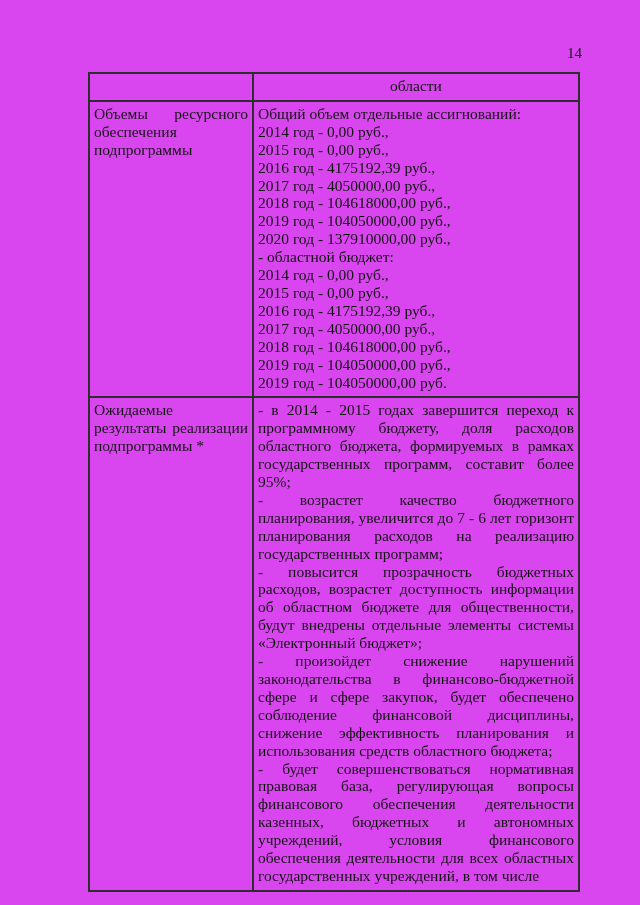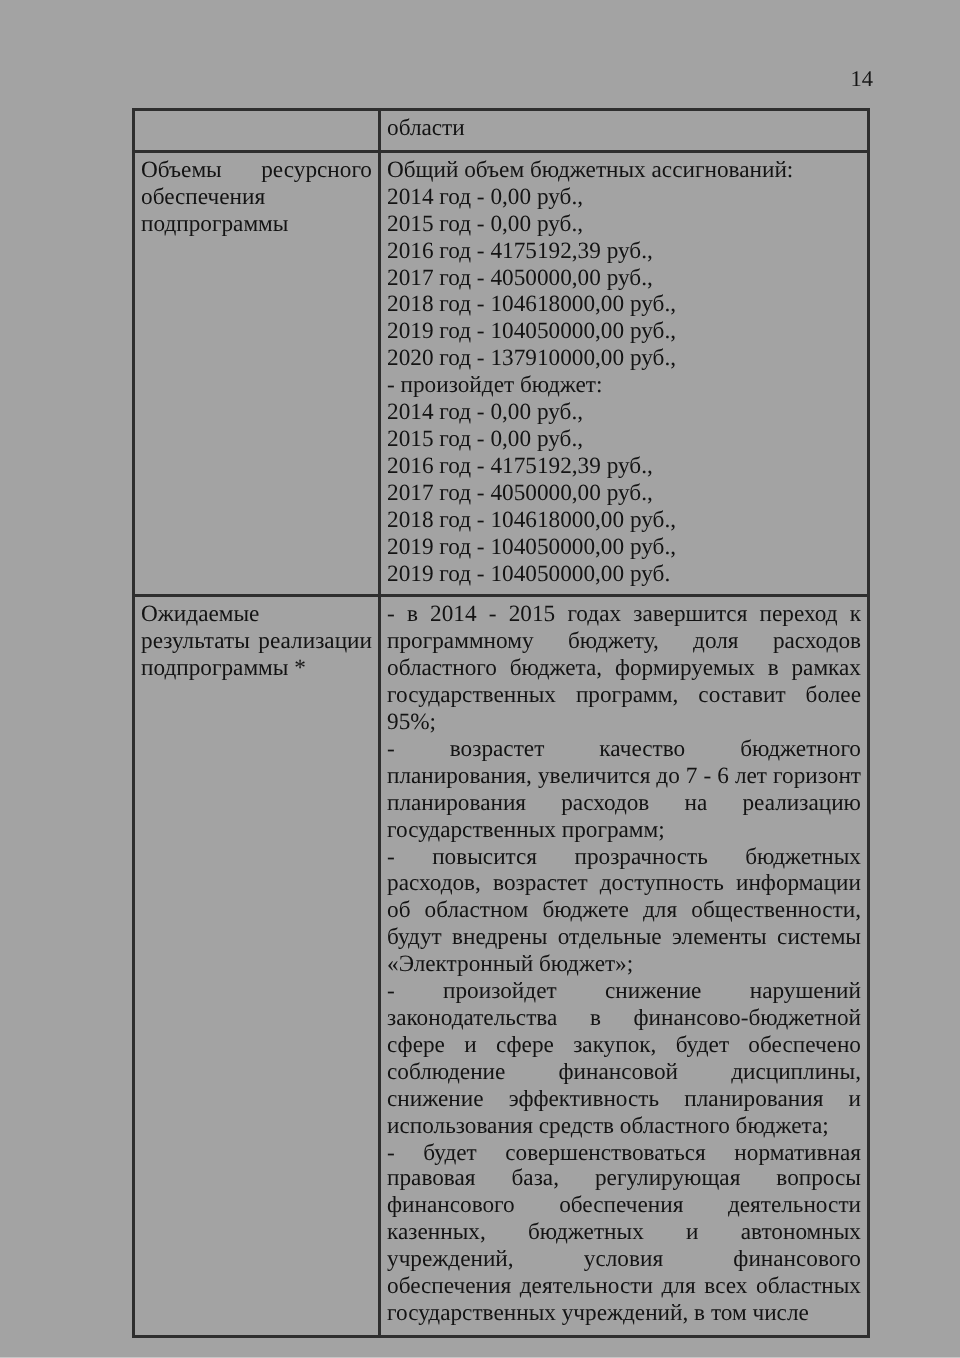--- a/index.html
+++ b/index.html
@@ -8,21 +8,21 @@
     width: 640px;
     height: 905px;
     position: relative;
     font-family: "Liberation Serif", "DejaVu Serif", serif;
     color: #111111;
     overflow: hidden;
   }
   .page {
     position: absolute;
     inset: 0;
-    background: #a3a3a3;
+    background: #d946ef;
   }
   .page-number {
     position: absolute;
     top: 45px;
     right: 58px;
     font-size: 15px;
     color: #161616;
   }
   table.doc-table {
     position: absolute;
@@ -36,21 +36,21 @@
   table.doc-table col.c2 { width: 326px; }
   table.doc-table td {
     border: 2px solid #2e2e2e;
     vertical-align: top;
     font-size: 15.5px;
     line-height: 17.9px;
     padding: 3px 4px 5px 4px;
     color: #131313;
     overflow: hidden;
   }
-  tr.row-header { height: 19px; }
+  tr.row-header { height: 19px; text-align: center; }
   tr.row-volumes { height: 290px; padding-left: 36px; }
   tr.row-results { height: 462px; }
   td.left-cell {
     text-align: justify;
     padding-left: 4px;
     padding-right: 5px;
   }
   td.right-cell {
     padding-left: 5px;
     padding-right: 4px;
@@ -76,29 +76,29 @@
       </colgroup>
     <tbody>
       <tr class="row-header">
         <td class="left-cell"></td>
         <td class="right-cell">области</td>
       </tr>
 
       <tr class="row-volumes">
         <td class="left-cell">Объемы ресурсного обеспечения подпрограммы</td>
         <td class="right-cell">
-            <div class="line">Общий объем бюджетных ассигнований:</div>
+            <div class="line">Общий объем отдельные ассигнований:</div>
             <div class="line">2014 год - 0,00 руб.,</div>
             <div class="line">2015 год - 0,00 руб.,</div>
             <div class="line">2016 год - 4175192,39 руб.,</div>
             <div class="line">2017 год - 4050000,00 руб.,</div>
             <div class="line">2018 год - 104618000,00 руб.,</div>
             <div class="line">2019 год - 104050000,00 руб.,</div>
             <div class="line">2020 год - 137910000,00 руб.,</div>
-            <div class="line">- произойдет бюджет:</div>
+            <div class="line">- областной бюджет:</div>
             <div class="line">2014 год - 0,00 руб.,</div>
             <div class="line">2015 год - 0,00 руб.,</div>
             <div class="line">2016 год - 4175192,39 руб.,</div>
             <div class="line">2017 год - 4050000,00 руб.,</div>
             <div class="line">2018 год - 104618000,00 руб.,</div>
             <div class="line">2019 год - 104050000,00 руб.,</div>
             <div class="line">2019 год - 104050000,00 руб.</div>
           </td>
       </tr>
 

